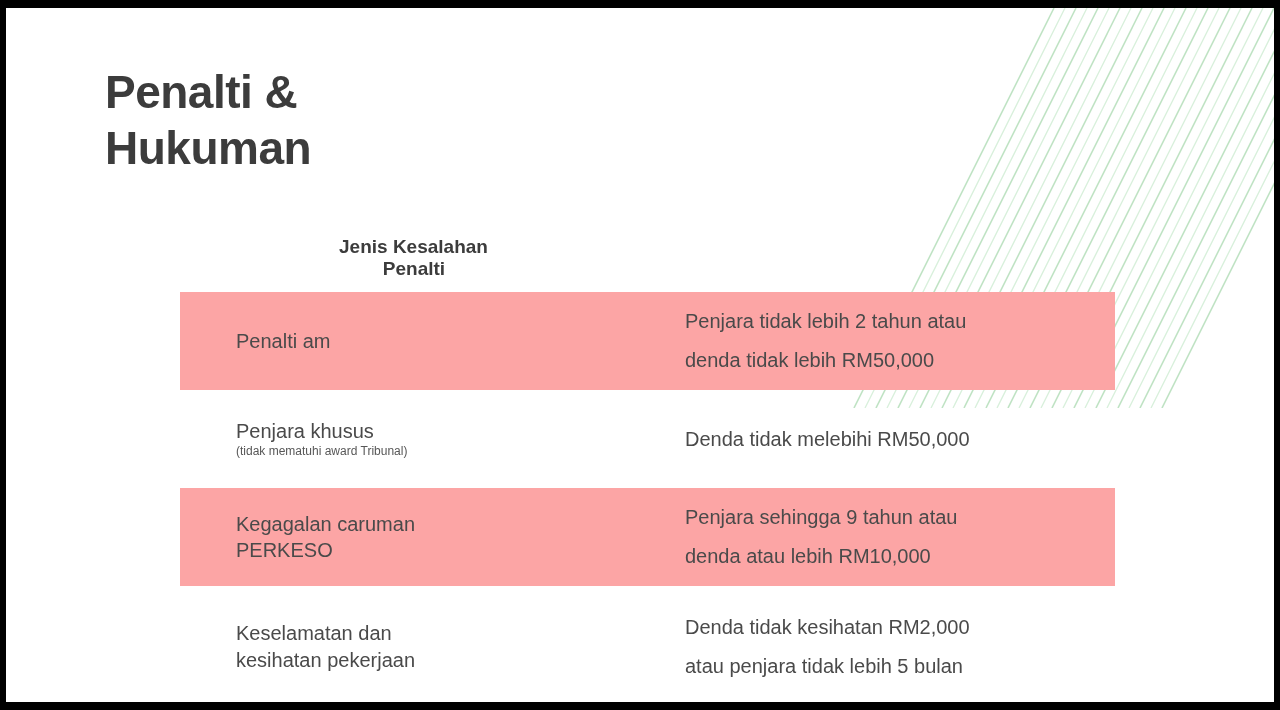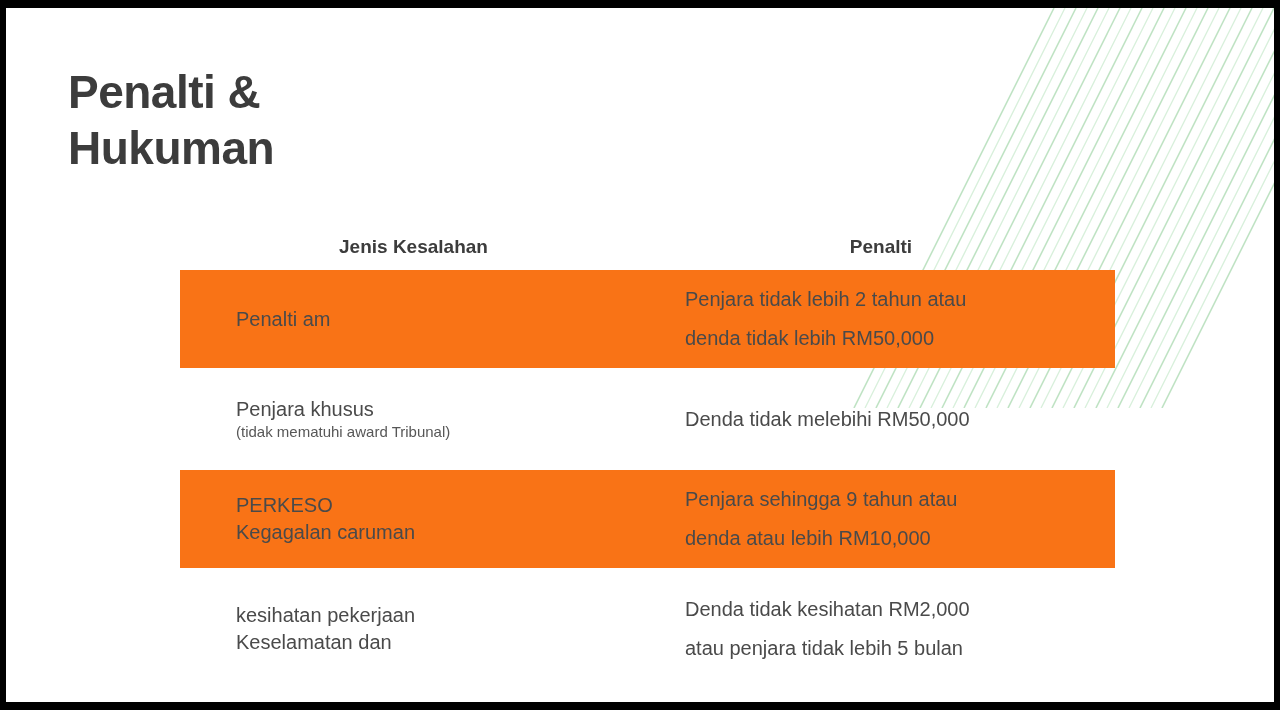--- a/index.html
+++ b/index.html
@@ -40,21 +40,20 @@
   }
   .deco svg { display: block; }
 
   
   .title-wrap {
     position: absolute;
     left: 62px;
     top: 56px;
     display: flex;
     align-items: flex-start;
-    flex-direction: column;
   }
   .title-bar {
     width: 11px;
     background: #e8447f;
     margin-right: 26px;
     border-radius: 1px;
   }
   .title-text {
     font-size: 46px;
     line-height: 1.22;
@@ -67,49 +66,50 @@
   
   .table {
     position: absolute;
     left: 174px;
     top: 228px;
     width: 935px;
   }
   .thead {
     display: flex;
     padding-bottom: 12px;
+    flex-direction: column;
   }
   .th {
     font-size: 19px;
     font-weight: bold;
     color: #3c3c3c;
     text-align: center;
   }
   .th.col1 { width: 467px; }
   .th.col2 { width: 468px; }
 
   .trow {
     display: flex;
     align-items: stretch;
   }
-  .trow.shaded { background: #f97316; justify-content: space-between; }
+  .trow.shaded { background: #fca5a5; justify-content: space-between; }
   .td {
     font-size: 20px;
     color: #4a4a4a;
     line-height: 1.32;
     padding: 16px 0 16px 56px;
     box-sizing: border-box;
     display: flex;
     flex-direction: column;
     justify-content: center;
   }
   .td.col1 { width: 467px; }
   .td.col2 { width: 468px; padding-left: 38px; gap: 13px; }
   .sub {
-    font-size: 15px;
+    font-size: 12px;
     color: #575757;
     display: block;
   }
   .cell-line { display: block; }
   .spacer { height: 12px; }
 </style>
 </head>
 <body>
 
 <div id="slide-frame">
@@ -184,35 +184,35 @@
         </div>
         <div class="td col2">
           <span class="cell-line">Denda tidak melebihi RM50,000</span>
         </div>
       </div>
 
       <div class="spacer"></div>
 
       <div class="trow shaded">
         <div class="td col1">
+          <span class="cell-line">Kegagalan caruman</span>
           <span class="cell-line">PERKESO</span>
-          <span class="cell-line">Kegagalan caruman</span>
         </div>
         <div class="td col2">
           <span class="cell-line">Penjara sehingga 9 tahun atau</span>
           <span class="cell-line">denda atau lebih RM10,000</span>
         </div>
       </div>
 
       <div class="spacer"></div>
 
       <div class="trow">
         <div class="td col1">
+          <span class="cell-line">Keselamatan dan</span>
           <span class="cell-line">kesihatan pekerjaan</span>
-          <span class="cell-line">Keselamatan dan</span>
         </div>
         <div class="td col2">
           <span class="cell-line">Denda tidak kesihatan RM2,000</span>
           <span class="cell-line">atau penjara tidak lebih 5 bulan</span>
         </div>
       </div>
 
     </div>
   </div>
 </div>

